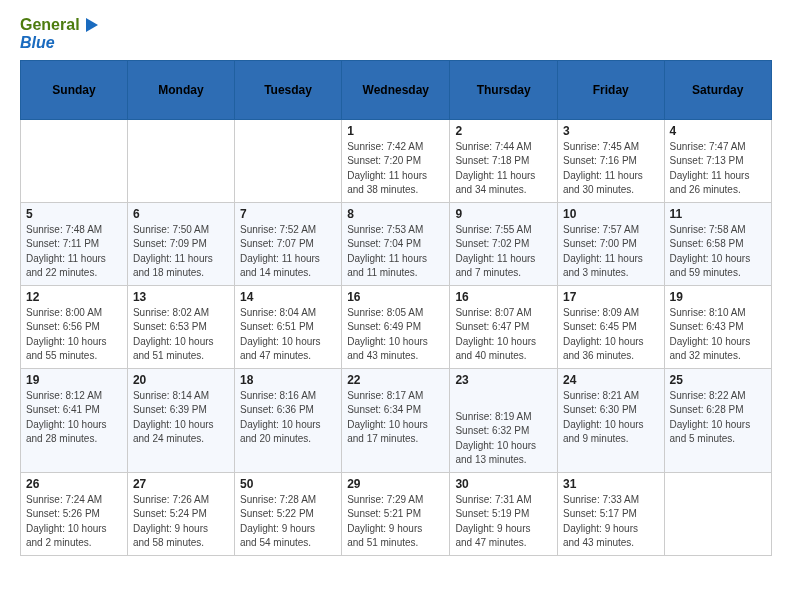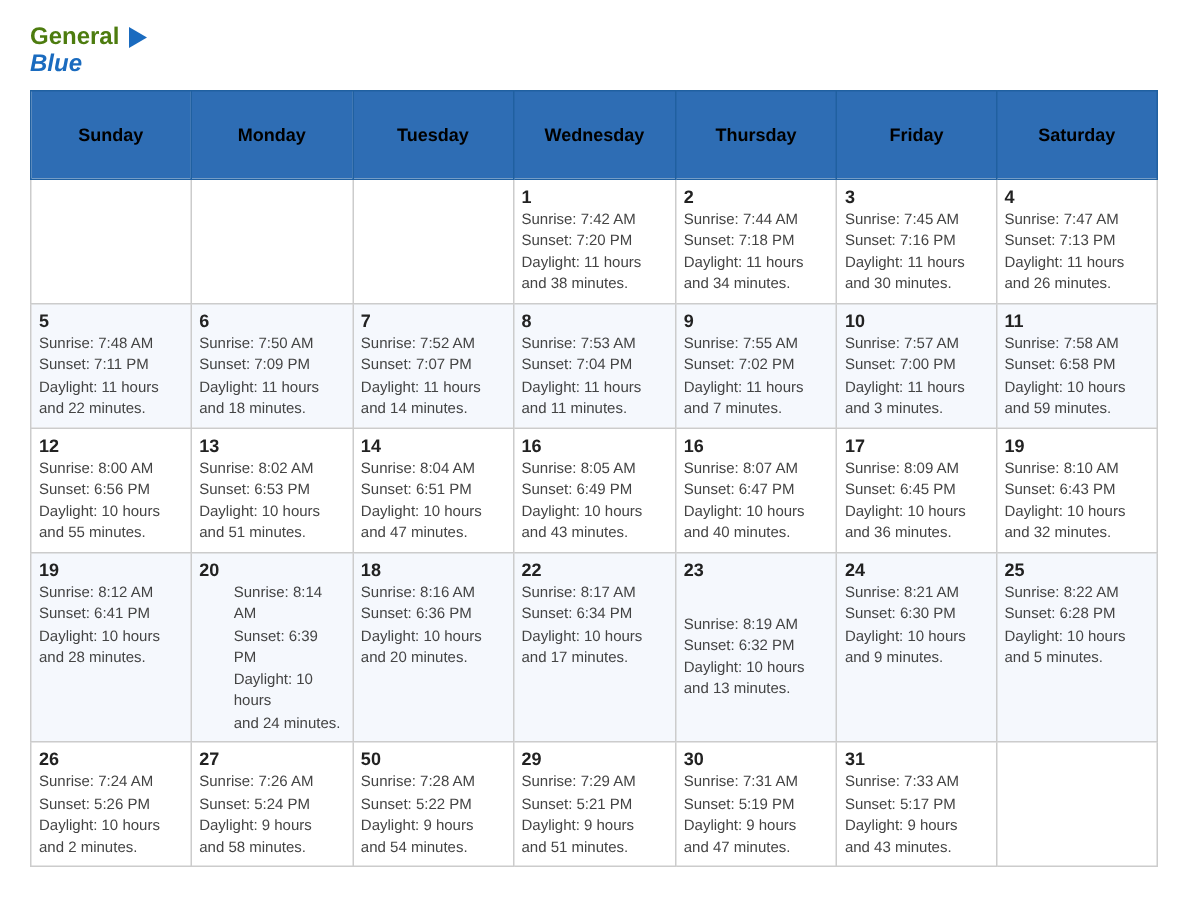--- a/index.html
+++ b/index.html
@@ -254,21 +254,21 @@
         <tr>
           <td>
             <span class="day-num">19</span>
             <div class="day-info" style="white-space: pre-line;">Sunrise: 8:12 AM
 Sunset: 6:41 PM
 Daylight: 10 hours
 and 28 minutes.</div>
           </td>
           <td>
             <span class="day-num">20</span>
-            <div class="day-info" style="white-space: pre-line; margin-left: 23px;">Sunrise: 8:14 AM
+            <div class="day-info" style="white-space: pre-line;">Sunrise: 8:14 AM
 Sunset: 6:39 PM
 Daylight: 10 hours
 and 24 minutes.</div>
           </td>
           <td>
             <span class="day-num">18</span>
             <div class="day-info" style="white-space: pre-line;">Sunrise: 8:16 AM
 Sunset: 6:36 PM
 Daylight: 10 hours
 and 20 minutes.</div>

